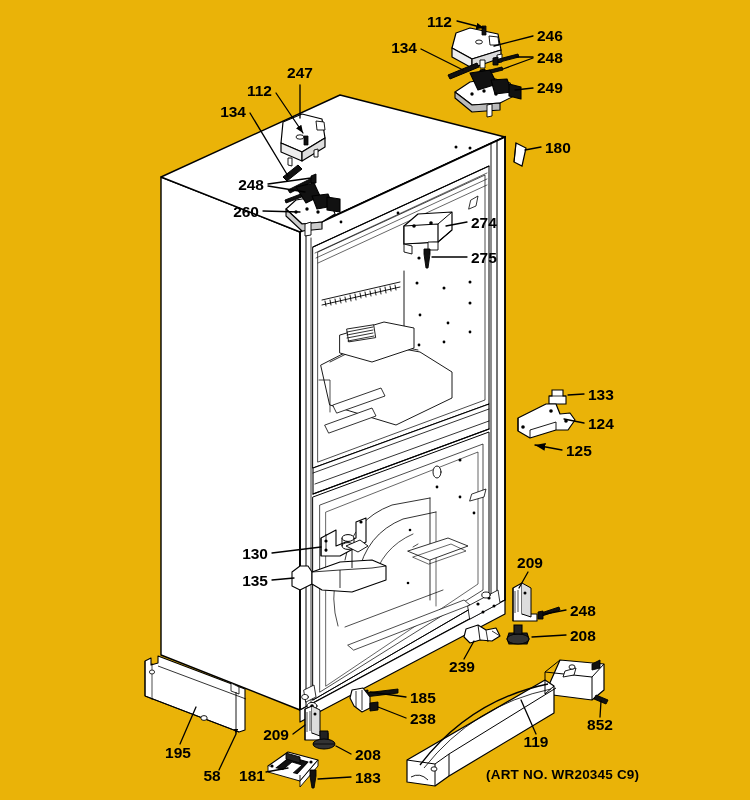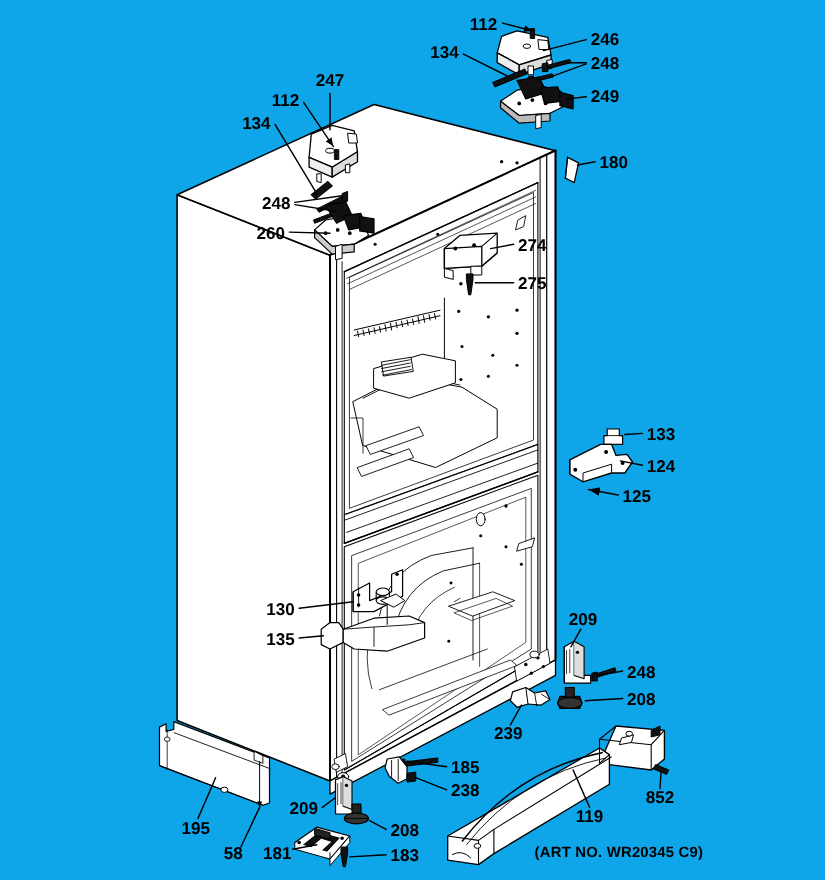--- a/index.html
+++ b/index.html
@@ -1,17 +1,17 @@
 <!DOCTYPE html>
 <html><head>
 <meta charset="utf-8">
 <style>
   html,body{margin:0;padding:0;background:#ffffff;}
   body{width:750px;height:800px;overflow:hidden;font-family:"Liberation Sans",sans-serif;}
-  #stage{position:relative;width:750px;height:800px;background:#0ea5e9;}
+  #stage{position:relative;width:750px;height:800px;background:#eab308;}
   svg#diagram{position:absolute;left:0;top:0;width:750px;height:800px;display:block;}
   .lbl{font-family:"Liberation Sans",sans-serif;font-size:15.5px;font-weight:700;fill:#000;}
   .artno{font-family:"Liberation Sans",sans-serif;font-size:13.5px;font-weight:700;fill:#000;letter-spacing:.2px;}
 </style>
 </head>
 <body>
 
 <div id="stage">
 
 <svg id="diagram" viewBox="0 0 750 800" xmlns="http://www.w3.org/2000/svg">

